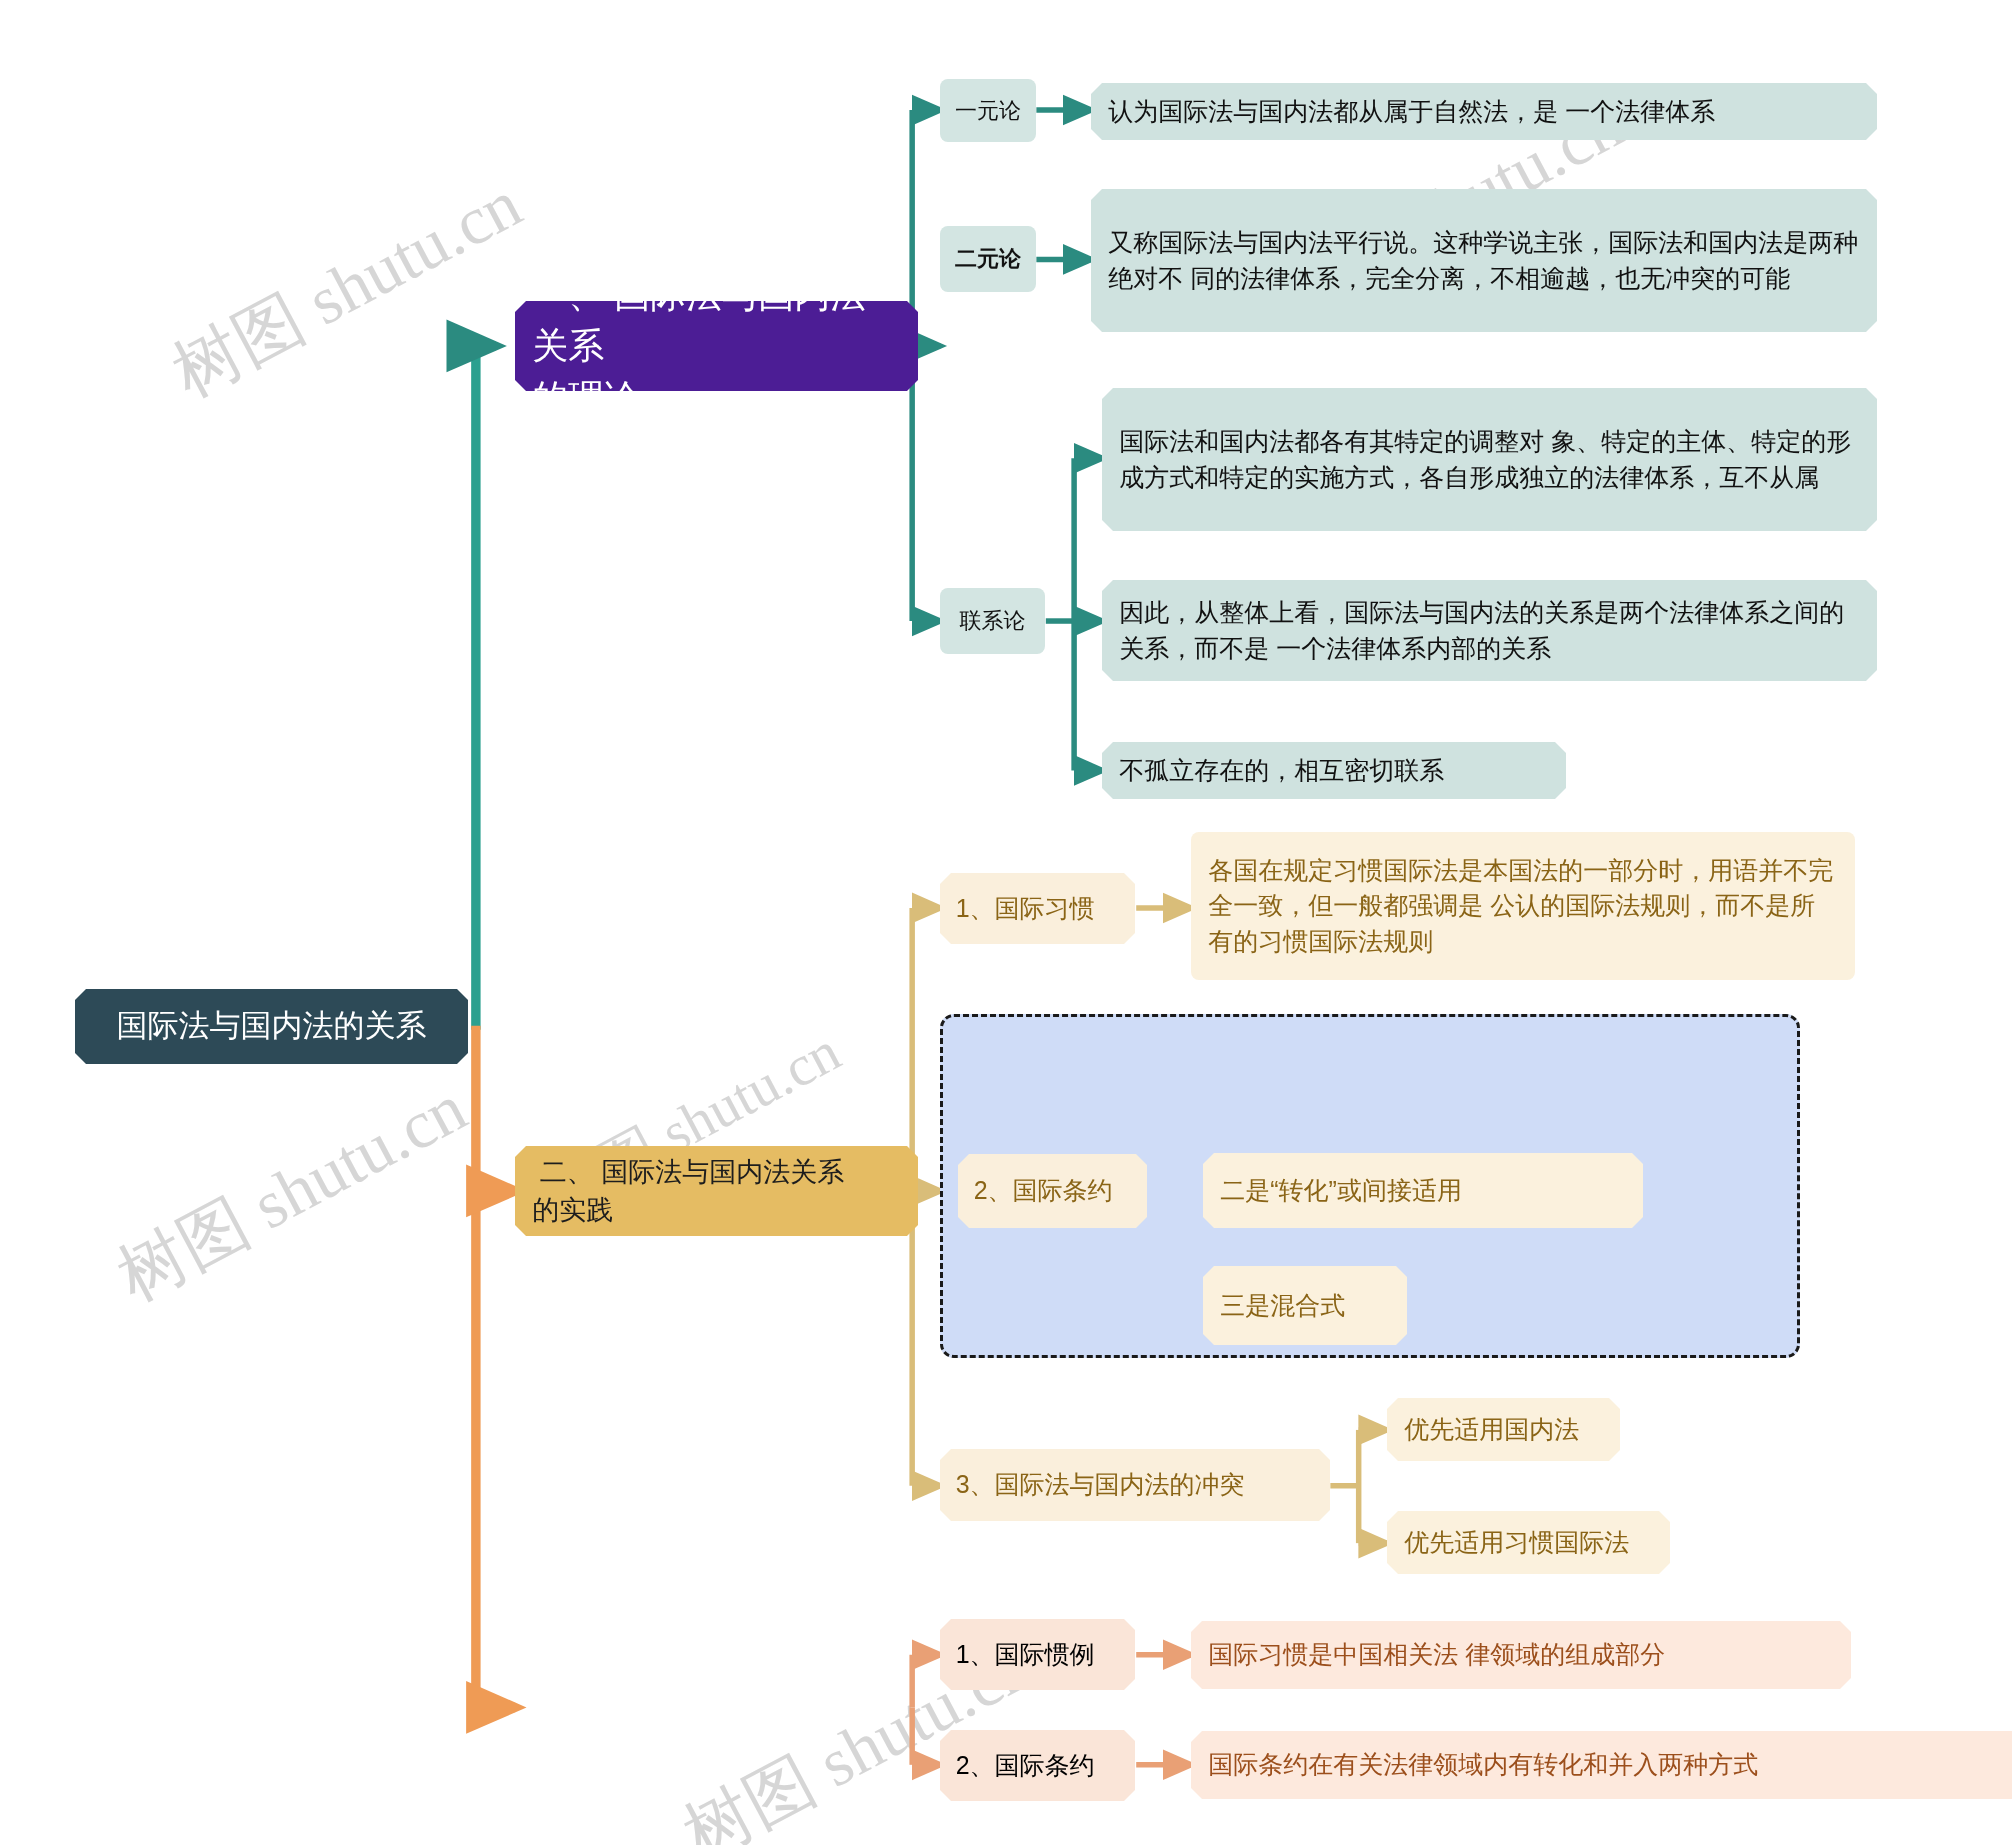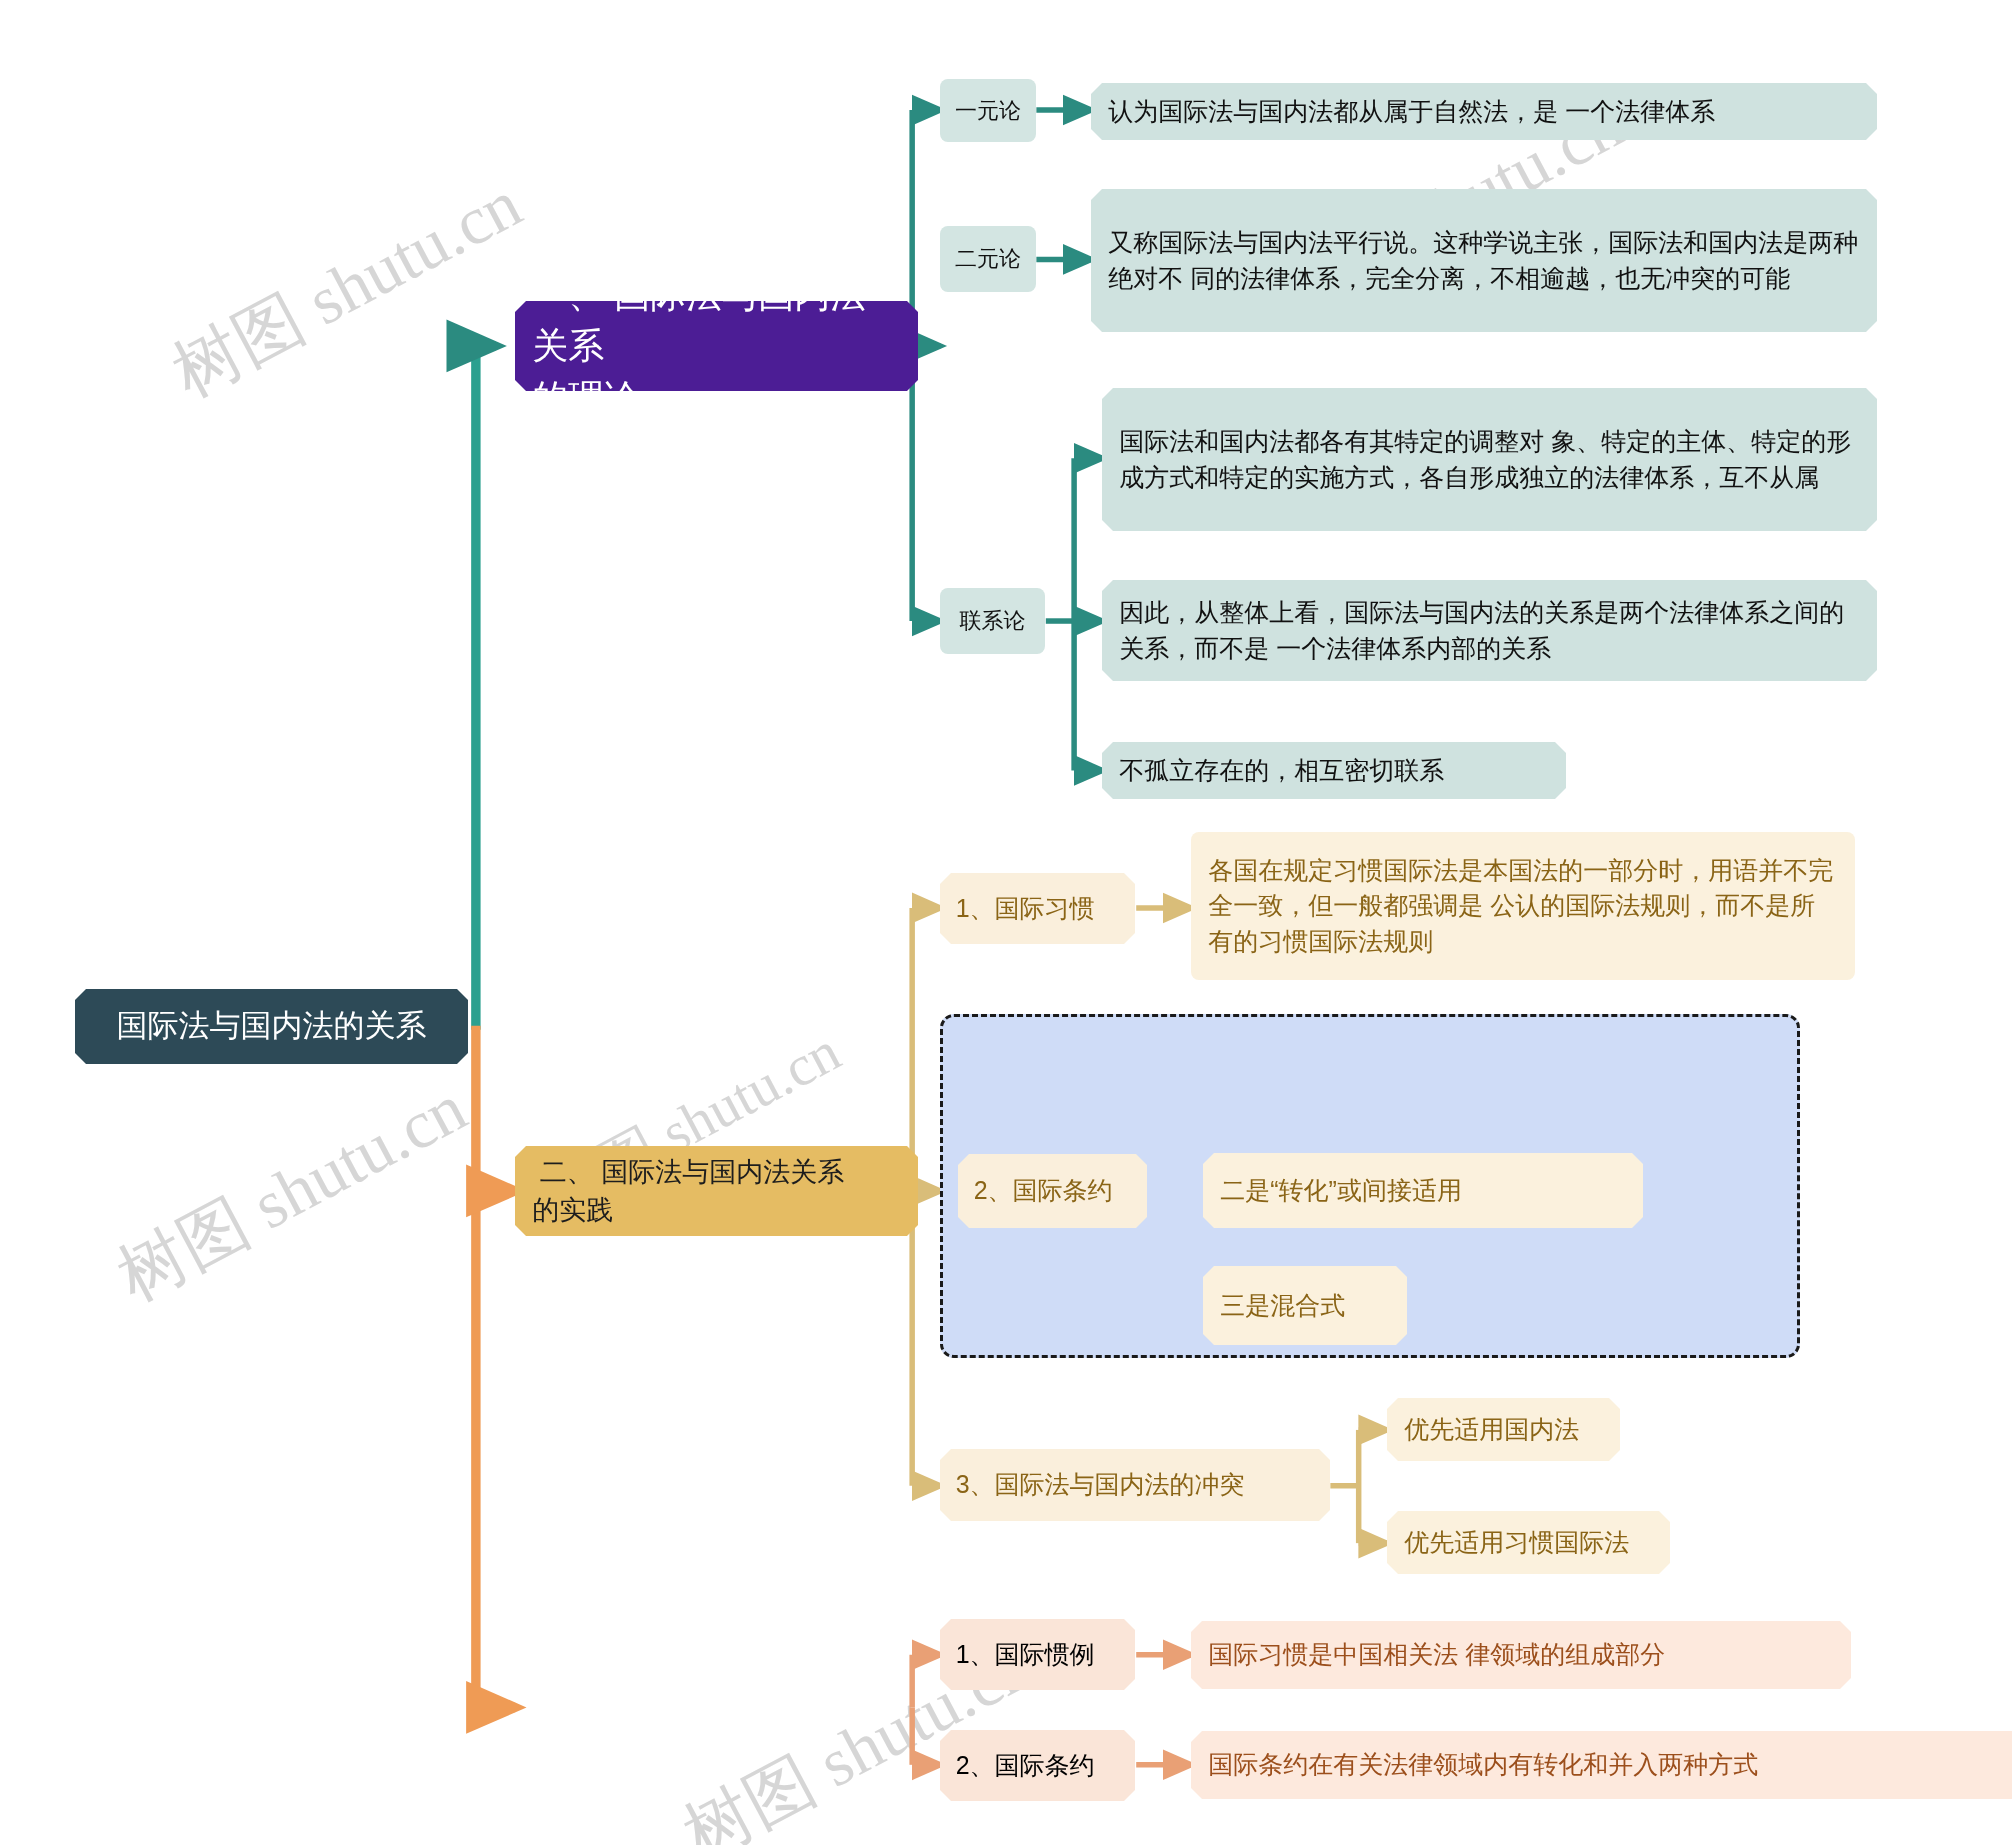--- a/index.html
+++ b/index.html
@@ -170,21 +170,21 @@
 的理论</span>
   </div>
 
   <div class="node t-key soft" style="left:940px; top:79px; width:96px; height:63px; justify-content:flex-start;">
     <span class="txt" style="text-align:center;">一元论</span>
   </div>
   <div class="node t-leaf cut" style="left:1091px; top:83px; width:786px; height:57px;">
     <span class="txt">认为国际法与国内法都从属于自然法，是 一个法律体系</span>
   </div>
 
-  <div class="node t-key soft" style="left:940px; top:226px; width:96px; height:66px; justify-content:center;">
+  <div class="node t-key soft" style="left:940px; top:226px; width:96px; height:66px; justify-content:center;font-weight:bold;">
     <span class="txt" style="text-align:center;">二元论</span>
   </div>
   <div class="node t-leaf cut" style="left:1091px; top:189px; width:786px; height:143px;">
     <span class="txt">又称国际法与国内法平行说。这种学说主张，国际法和国内法是两种绝对不 同的法律体系，完全分离，不相逾越，也无冲突的可能</span>
   </div>
 
   <div class="node t-key soft" style="left:940px; top:588px; width:105px; height:66px; justify-content:center;">
     <span class="txt" style="text-align:center;">联系论</span>
   </div>
   <div class="node t-leaf cut" style="left:1102px; top:388px; width:775px; height:143px;">

